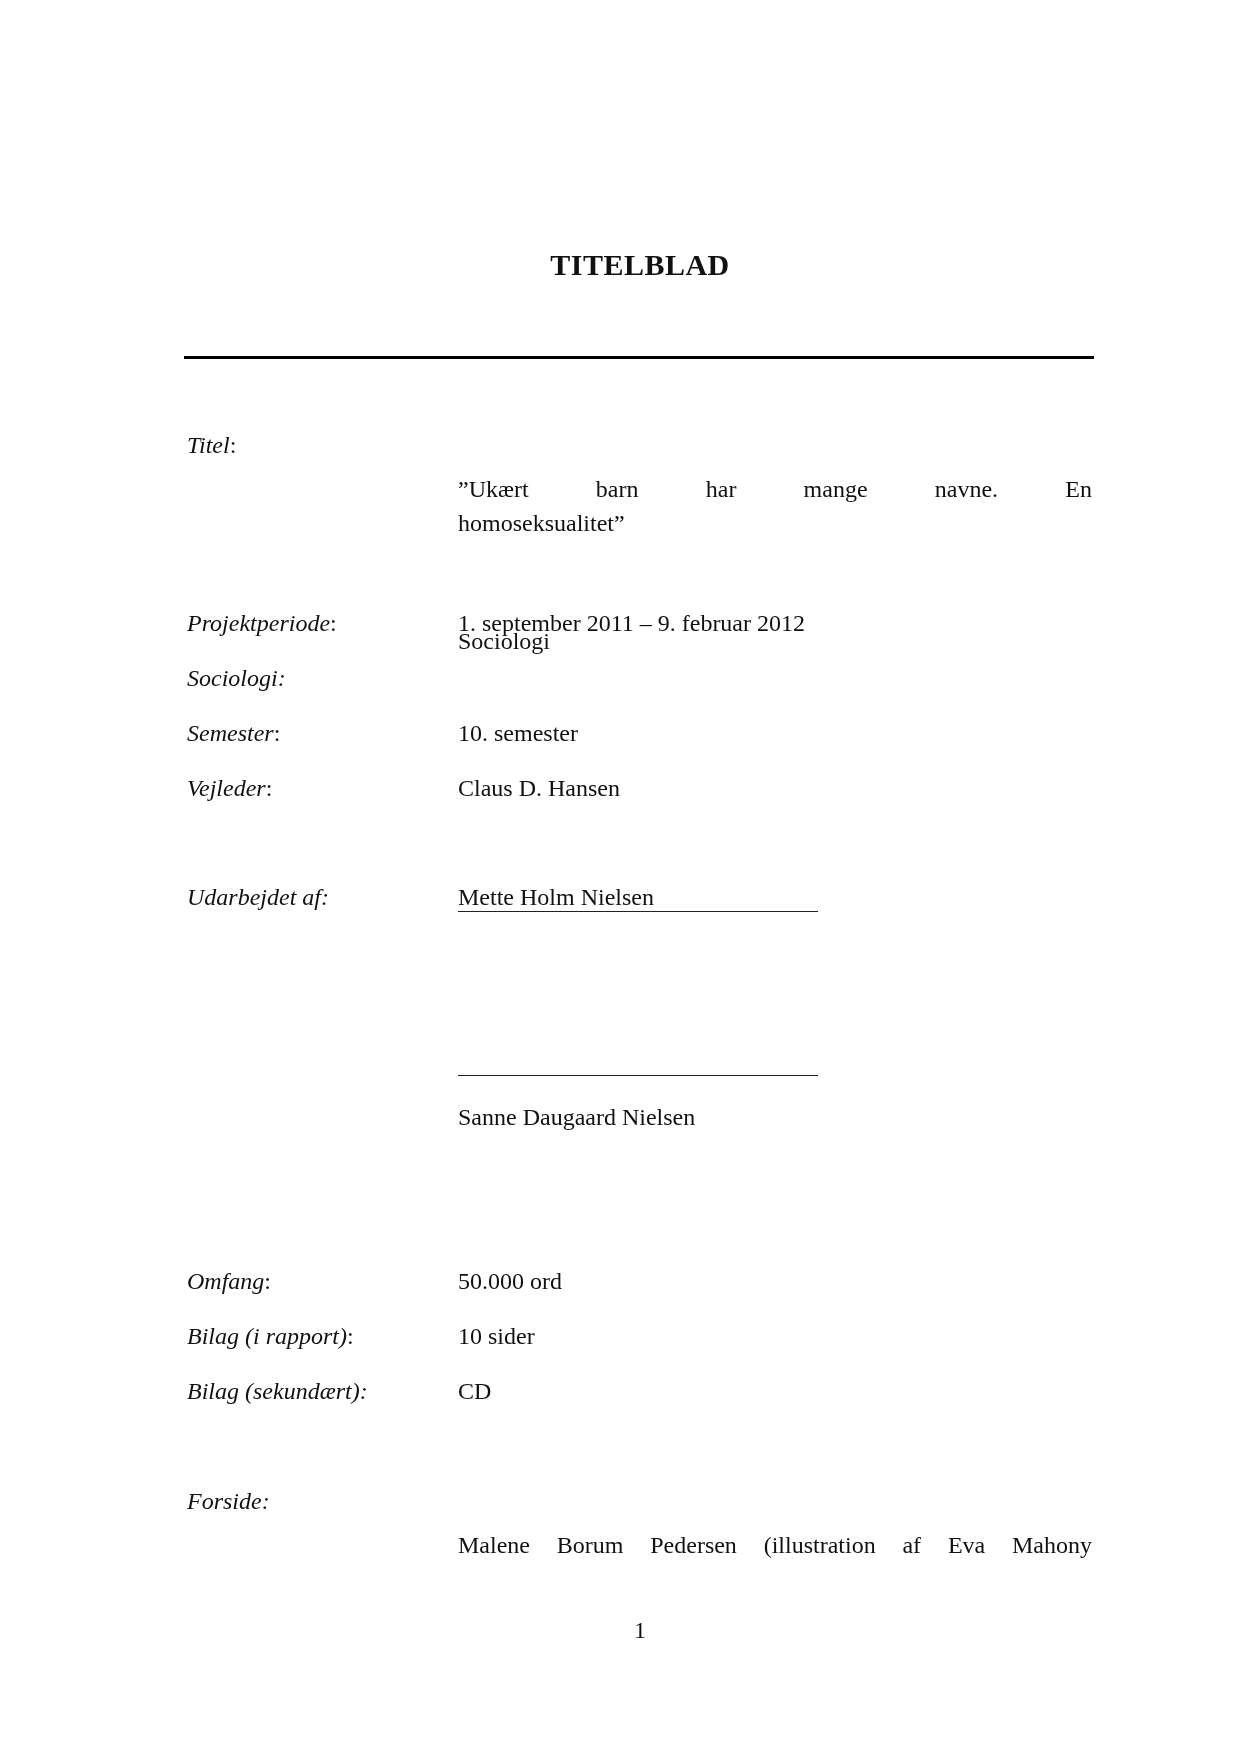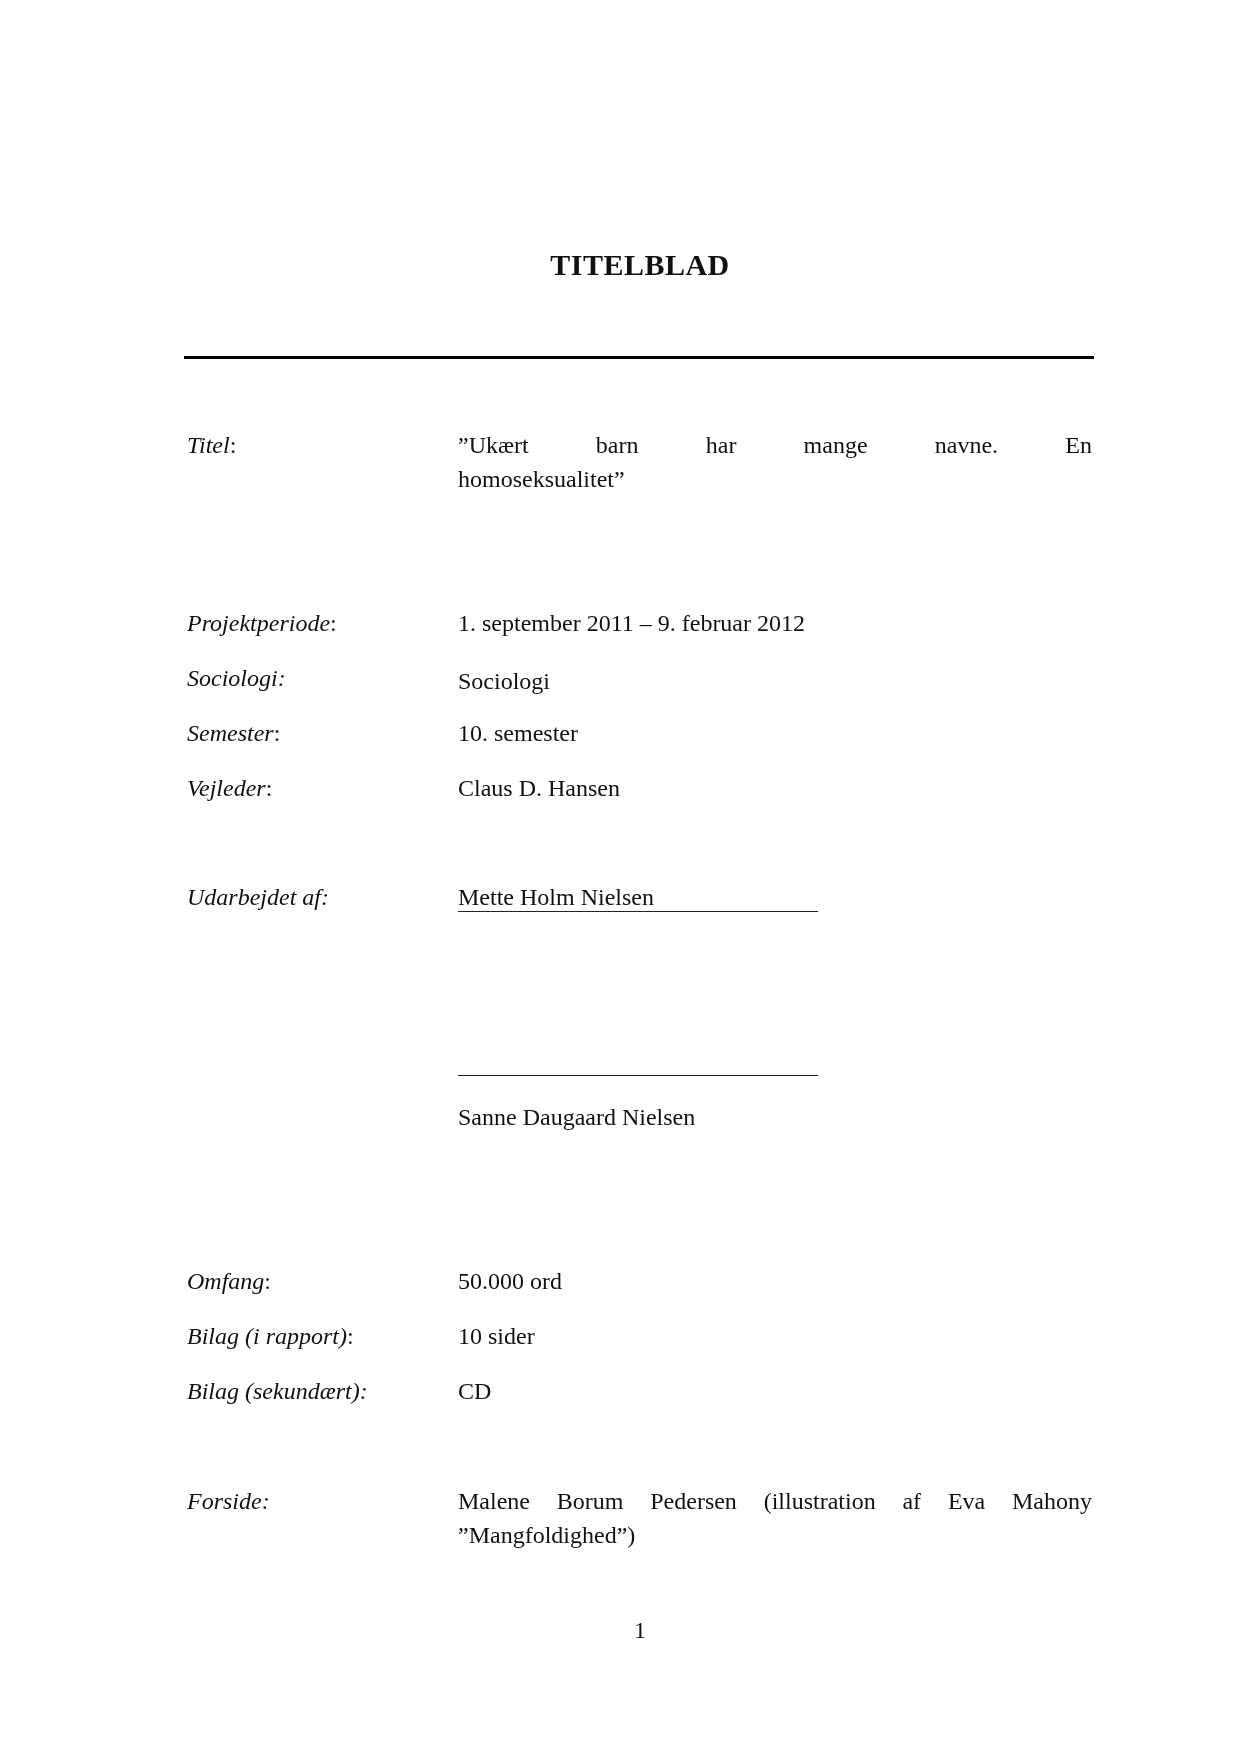--- a/index.html
+++ b/index.html
@@ -5,41 +5,41 @@
   html, body { margin: 0; padding: 0; background: #ffffff; }
   body { width: 1240px; height: 1755px; position: relative; overflow: hidden;
          font-family: "Liberation Serif", "DejaVu Serif", serif; color: #111111; }
   .page-title { position: absolute; left: 0; width: 1280px; top: 248px; text-align: center;
                 font-size: 30px; font-weight: bold; letter-spacing: 0.5px; }
   .rule { position: absolute; left: 184px; top: 356px; width: 910px; height: 3px; background: #000; }
   .label { position: absolute; left: 187px; font-size: 24px; font-style: italic; font-weight: normal; }
   .label .colon { font-style: normal; }
   .value { position: absolute; left: 458px; font-size: 24px; }
   .justified { width: 634px; text-align: justify; text-align-last: left; line-height: 34px; }
-  .justify-line { display: block; text-align: justify; text-align-last: justify; }
+  .justify-line { display: block; text-align: justify; text-align-last: justify; margin-top: 44px; }
   .sig-line { position: absolute; left: 458px; width: 360px; height: 1px; background: #222; }
   .page-number { position: absolute; left: 0; width: 1280px; top: 1617px; text-align: center; font-size: 24px; }
 </style>
 </head>
 <body>
 
 <div class="page-title">TITELBLAD</div>
 <div class="rule"></div>
 
 <div class="label" style="top:432px"><span>Titel</span><span class="colon">:</span></div>
 <div class="value justified" style="top:428px">
   <span class="justify-line">”Ukært barn har mange navne. En</span>
   <span style="display:block">homoseksualitet”</span>
 </div>
 
 <div class="label" style="top:610px"><span>Projektperiode</span><span class="colon">:</span></div>
 <div class="value" style="top:610px">1. september 2011 – 9. februar 2012</div>
 
 <div class="label" style="top:665px">Sociologi:</div>
-<div class="value" style="top:668px">Sociologi</div>
+<div class="value" style="top:628px">Sociologi</div>
 
 <div class="label" style="top:720px"><span>Semester</span><span class="colon">:</span></div>
 <div class="value" style="top:720px">10. semester</div>
 
 <div class="label" style="top:775px"><span>Vejleder</span><span class="colon">:</span></div>
 <div class="value" style="top:775px">Claus D. Hansen</div>
 
 <div class="label" style="top:884px">Udarbejdet af:</div>
 <div class="sig-line" style="top:911px"></div>
 <div class="value" style="top:884px">Mette Holm Nielsen</div>
@@ -51,16 +51,15 @@
 
 <div class="label" style="top:1323px"><span>Bilag (i rapport)</span><span class="colon">:</span></div>
 <div class="value" style="top:1323px">10 sider</div>
 
 <div class="label" style="top:1378px">Bilag (sekundært):</div>
 <div class="value" style="top:1378px">CD</div>
 
 <div class="label" style="top:1488px">Forside:</div>
 <div class="value justified" style="top:1484px">
   <span class="justify-line">Malene Borum Pedersen (illustration af Eva Mahony</span>
-  <span style="display:block">”Mangfoldighed”)</span>
 </div>
 
 <div class="page-number">1</div>
 
 </body></html>

